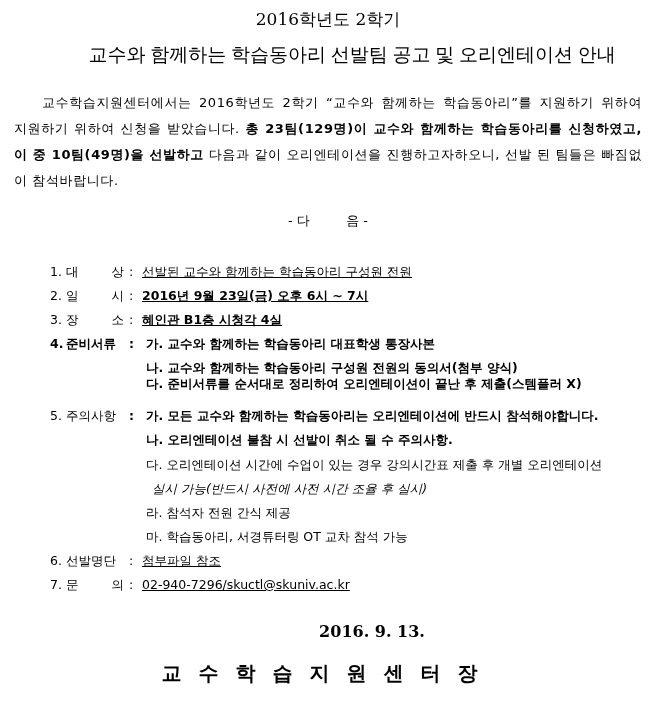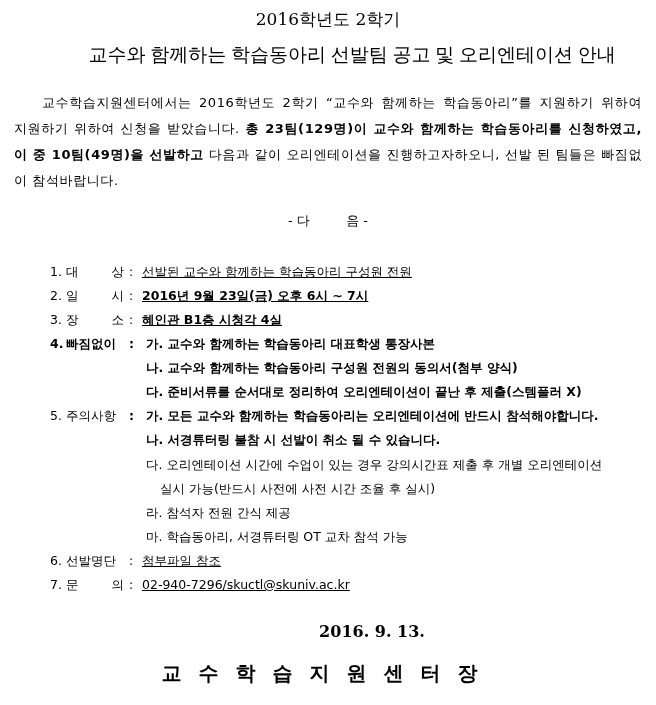--- a/index.html
+++ b/index.html
@@ -14,21 +14,21 @@
     .para .indent { display: inline-block; width: 28px; }
     .bold { font-weight: bold; }
     .dasum { left: 0; width: 656px; text-align: center; top: 212px; font-size: 13px; }
     .dasum span { display: inline-block; }
     .row { font-size: 12.5px; line-height: 22px; }
     .num { left: 50px; }
     .lbl { left: 66px; width: 58px; display: flex; justify-content: space-between; }
     .colon { left: 129px; }
     .val { left: 142px; text-decoration: underline; }
     .sub { left: 146px; }
-    .cont { left: 160px; }
+    .cont { left: 152px; font-style: italic; }
     .b { font-weight: bold; }
     .date { left: 0; width: 656px; text-align: center; top: 622px; font-size: 16px; font-weight: bold; font-family: "DejaVu Serif", "Liberation Serif", serif; margin-left: 44px; }
     .sign { left: 0; width: 656px; text-align: center; top: 660px; font-size: 20px; font-weight: bold; letter-spacing: 17px; font-family: "DejaVu Serif", "Liberation Serif", serif; }
   </style>
 </head>
 <body>
 
 <div class="abs title1">2016학년도 2학기</div>
 <div class="abs title2">교수와 함께하는 학습동아리 선발팀 공고 및 오리엔테이션 안내</div>
 
@@ -60,31 +60,31 @@
 
 <div class="abs row num" style="top:309px">3.</div>
 <div class="abs row lbl" style="top:309px">
   <span>장</span>
     <span>소</span>
 </div>
 <div class="abs row colon" style="top:309px">:</div>
 <div class="abs row val b" style="top:309px">혜인관 B1층 시청각 4실</div>
 
 <div class="abs row num b" style="top:333px">4.</div>
-<div class="abs row lbl b" style="top:333px">빠짐없이</div>
+<div class="abs row lbl b" style="top:333px">준비서류</div>
 <div class="abs row colon b" style="top:333px">:</div>
 <div class="abs row sub b" style="top:333px">가. 교수와 함께하는 학습동아리 대표학생 통장사본</div>
 <div class="abs row sub b" style="top:357px">나. 교수와 함께하는 학습동아리 구성원 전원의 동의서(첨부 양식)</div>
-<div class="abs row sub b" style="top:381px">다. 준비서류를 순서대로 정리하여 오리엔테이션이 끝난 후 제출(스템플러 X)</div>
+<div class="abs row sub b" style="top:373px">다. 준비서류를 순서대로 정리하여 오리엔테이션이 끝난 후 제출(스템플러 X)</div>
 
 <div class="abs row num" style="top:405px">5.</div>
 <div class="abs row lbl" style="top:405px">주의사항</div>
 <div class="abs row colon b" style="top:405px">:</div>
 <div class="abs row sub b" style="top:405px">가. 모든 교수와 함께하는 학습동아리는 오리엔테이션에 반드시 참석해야합니다.</div>
-<div class="abs row sub b" style="top:429px">나. 서경튜터링 불참 시 선발이 취소 될 수 있습니다.</div>
+<div class="abs row sub b" style="top:429px">나. 오리엔테이션 불참 시 선발이 취소 될 수 주의사항.</div>
 <div class="abs row sub" style="top:454px">다. 오리엔테이션 시간에 수업이 있는 경우 강의시간표 제출 후 개별 오리엔테이션</div>
 <div class="abs row cont" style="top:478px">실시 가능(반드시 사전에 사전 시간 조율 후 실시)</div>
 <div class="abs row sub" style="top:502px">라. 참석자 전원 간식 제공</div>
 <div class="abs row sub" style="top:526px">마. 학습동아리, 서경튜터링 OT 교차 참석 가능</div>
 
 <div class="abs row num" style="top:550px">6.</div>
 <div class="abs row lbl" style="top:550px">선발명단</div>
 <div class="abs row colon" style="top:550px">:</div>
 <div class="abs row val" style="top:550px">첨부파일 참조</div>
 

